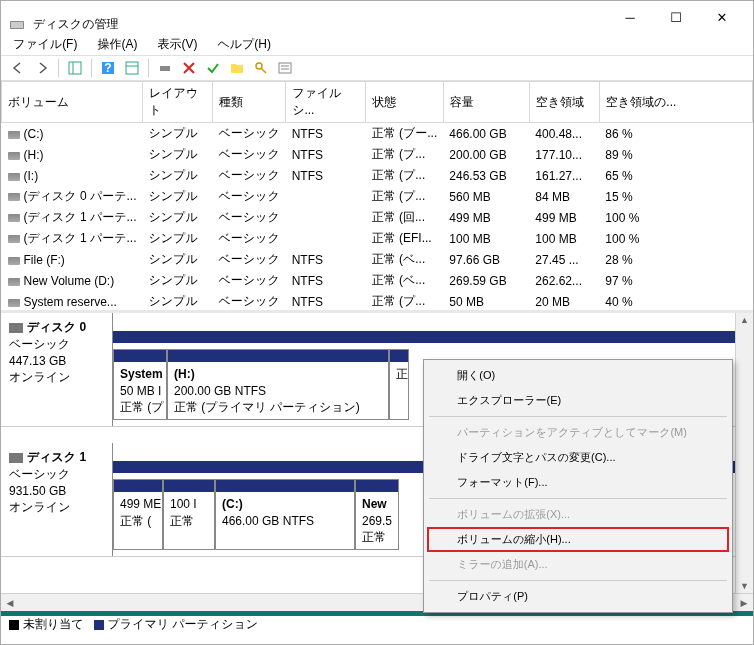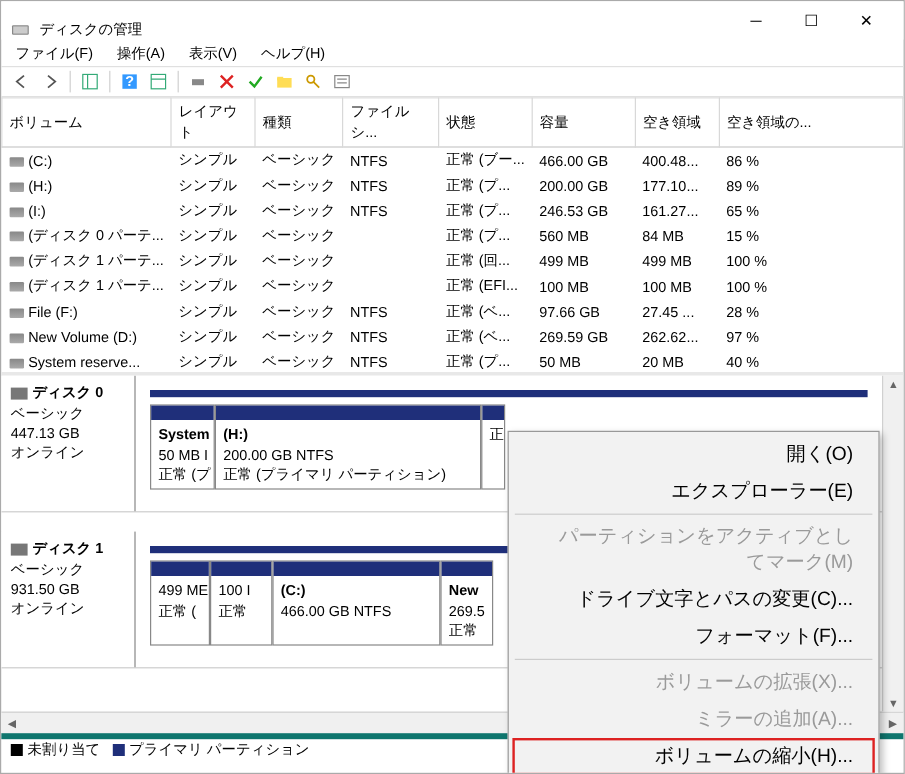--- a/index.html
+++ b/index.html
@@ -23,40 +23,40 @@
 .volume-table td { padding: 2px 6px; white-space: nowrap; font-size: 12px; }
 .vol-icon { display: inline-block; width: 12px; height: 8px; background: linear-gradient(#888, #aaa); margin-right: 4px; border-radius: 1px; position: relative; top: 1px; }
 
 .table-wrap { height: 232px; overflow: hidden; border-bottom: 3px solid #e8e8e8; }
 
 .disk-panel { display: flex; border-bottom: 1px solid #ccc; position: relative; background: #fff; }
 .disk-label { width: 112px; padding: 6px 8px; border-right: 1px solid #888; }
 .disk-label .disk-ico { display: inline-block; width: 14px; height: 10px; background: #777; margin-right: 4px; vertical-align: middle; }
 .disk-label .dname { font-weight: bold; }
 .disk-label div { line-height: 1.4; }
-.disk-partitions { flex: 1; display: flex; padding: 12px; position: relative; }
+.disk-partitions { flex: 1; display: flex; padding: 0; position: relative; align-items: flex-end; }
 .partition-bar { height: 12px; background: #1f2f7a; }
 .partition { border: 1px solid #888; margin: 0; display: flex; flex-direction: column; }
 .partition .pbar { height: 12px; background: #1f2f7a; }
 .partition .pbody { padding: 4px 6px; flex: 1; line-height: 1.35; overflow: hidden; white-space: nowrap; }
 .partition .pname { font-weight: bold; }
 .disk-scroll { width: 18px; background: #f0f0f0; border-left: 1px solid #d0d0d0; display: flex; flex-direction: column; align-items: center; justify-content: space-between; }
 .disk-scroll .arr { font-size: 9px; color: #666; padding: 2px; }
 
 .legend { height: 22px; display: flex; align-items: center; padding: 0 8px; gap: 10px; border-top: 5px solid #0f766e; font-size: 12px; }
 .legend .sq { display: inline-block; width: 10px; height: 10px; margin-right: 4px; vertical-align: middle; }
 .legend .sq.black { background: #000; }
 .legend .sq.navy { background: #1f2f7a; }
 
 .hscroll { height: 18px; background: #f0f0f0; border-top: 1px solid #d0d0d0; display: flex; align-items: center; }
 .hscroll .arr { width: 18px; text-align: center; font-size: 9px; color: #666; }
 .hscroll .track { flex: 1; height: 100%; }
 
 .context-menu { position: absolute; left: 422px; top: 358px; width: 310px; background: #f2f2f2; border: 1px solid #999; box-shadow: 3px 3px 6px rgba(0,0,0,0.25); padding: 3px; z-index: 100; }
-.context-menu .item { padding: 5px 18px 5px 30px; font-size: 16px; text-align: right; }
+.context-menu .item { padding: 5px 18px 5px 30px; font-size: 11px; }
 .context-menu .item.disabled { color: #9a9a9a; }
 .context-menu .item.highlight { outline: 2px solid #d22; outline-offset: -2px; }
 .context-menu .msep { height: 1px; background: #ccc; margin: 3px 2px; }
 
 .disks-area { height: 280px; overflow: hidden; display: flex; }
 .disks-col { flex: 1; }
 .panel-gap { height: 16px; background: #fff; }
 
 </style>
 </head>
@@ -379,18 +379,18 @@
 
 <div class="context-menu">
   <div class="item">開く(O)</div>
   <div class="item">エクスプローラー(E)</div>
   <div class="msep"></div>
   <div class="item disabled">パーティションをアクティブとしてマーク(M)</div>
   <div class="item">ドライブ文字とパスの変更(C)...</div>
   <div class="item">フォーマット(F)...</div>
   <div class="msep"></div>
   <div class="item disabled">ボリュームの拡張(X)...</div>
+  <div class="item highlight">ボリュームの縮小(H)...</div>
   <div class="item disabled">ミラーの追加(A)...</div>
-  <div class="item highlight">ボリュームの縮小(H)...</div>
   <div class="msep"></div>
   <div class="item">プロパティ(P)</div>
 
 </div>
 
 </body></html>

